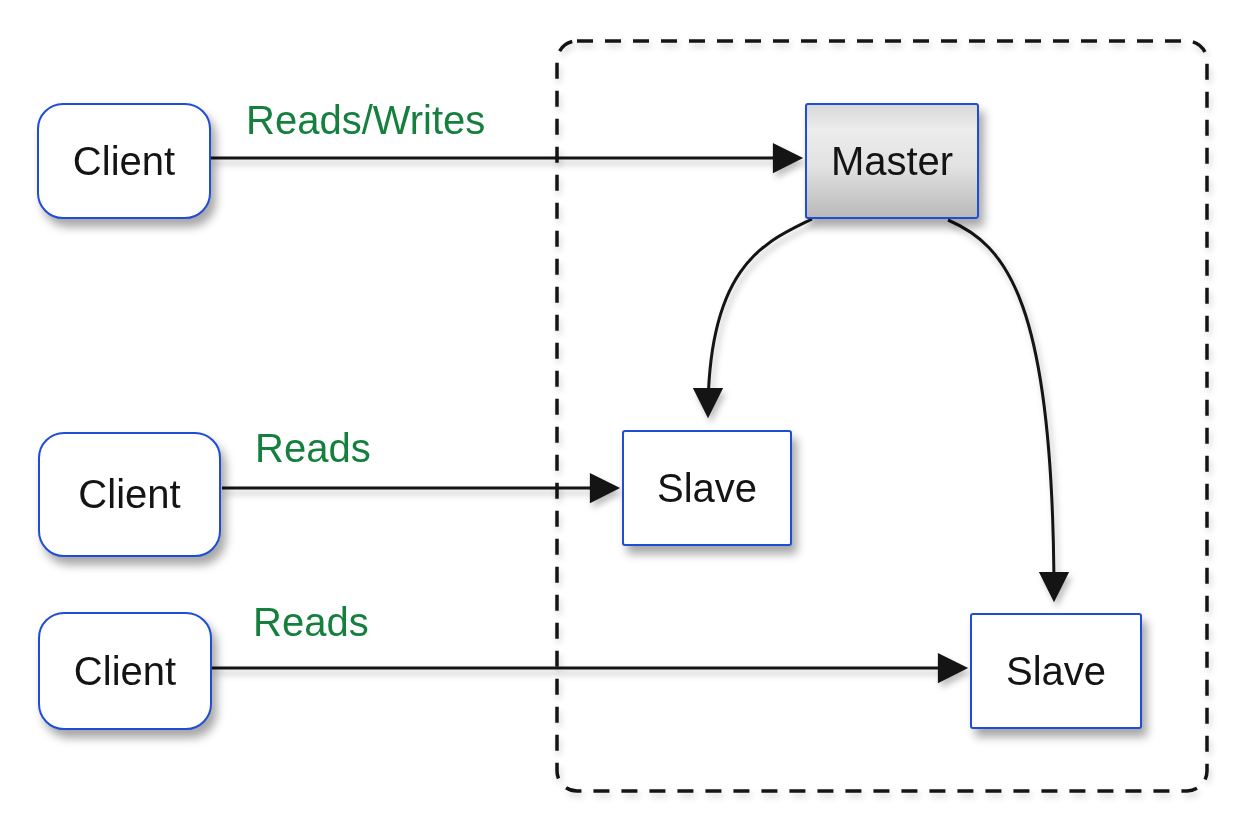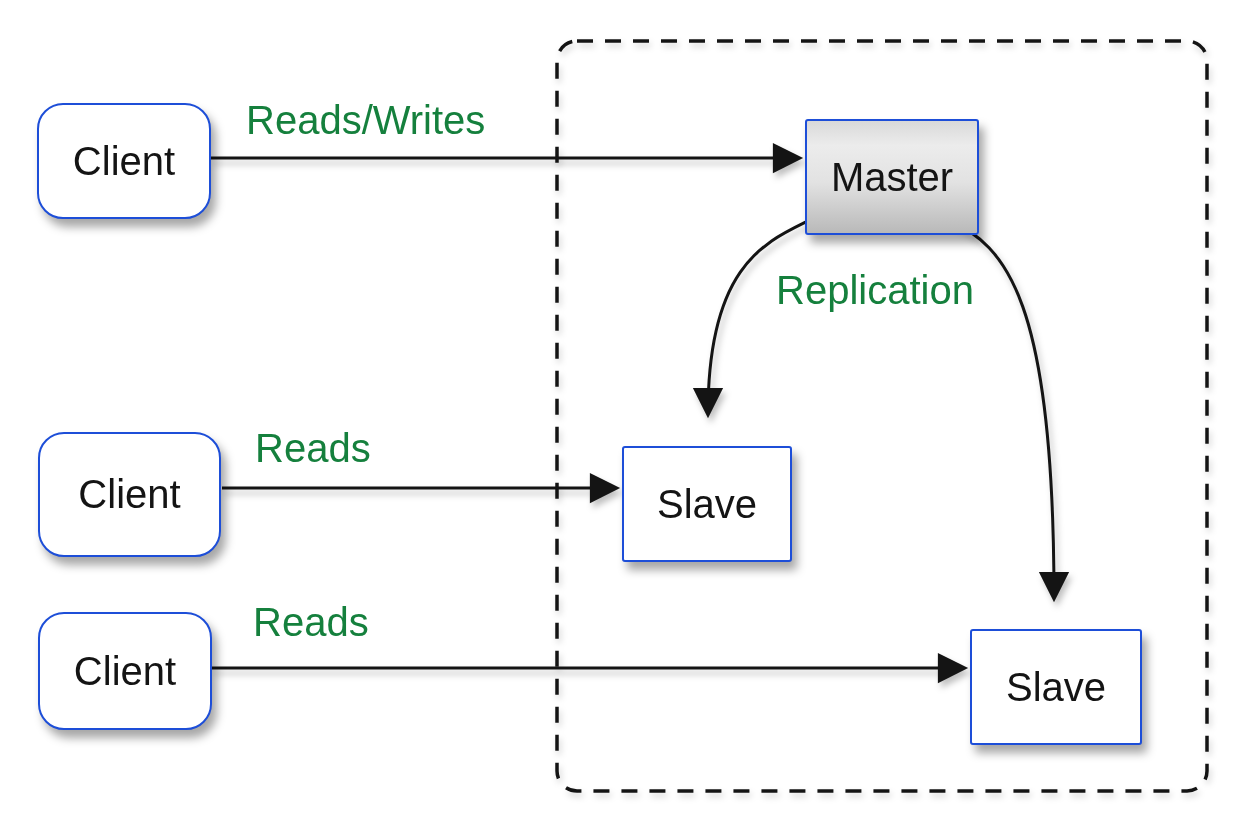--- a/index.html
+++ b/index.html
@@ -39,21 +39,20 @@
     box-shadow: 5px 8px 10px rgba(0,0,0,0.35);
     color: #141414;
     font-size: 40px;
     letter-spacing: 0px;
   }
   .node.rounded {
     border-radius: 26px;
   }
   .node.square {
     border-radius: 3px;
-    margin-top: 16px;
   }
   .node.master {
     background: linear-gradient(180deg, #d9d9d9 0%, #ececec 22%, #e2e2e2 55%, #b9b9b9 100%);
   }
   .edge-label {
     position: absolute;
     z-index: 3;
     color: #15803d;
     font-size: 40px;
     white-space: nowrap;
@@ -111,15 +110,14 @@
   <div class="node square" style="left:970px; top:613px; width:168px; height:112px;">
     <span>Slave</span>
   </div>
 
   <div class="edge-label" style="left:246px; top:100px;">Reads/Writes</div>
 
   <div class="edge-label" style="left:255px; top:428px;">Reads</div>
 
   <div class="edge-label" style="left:253px; top:602px;">Reads</div>
 
-  <div class="edge-label" style="left:776px; top:270px;">Replication</div>
 
 </div>
 
 </body></html>

